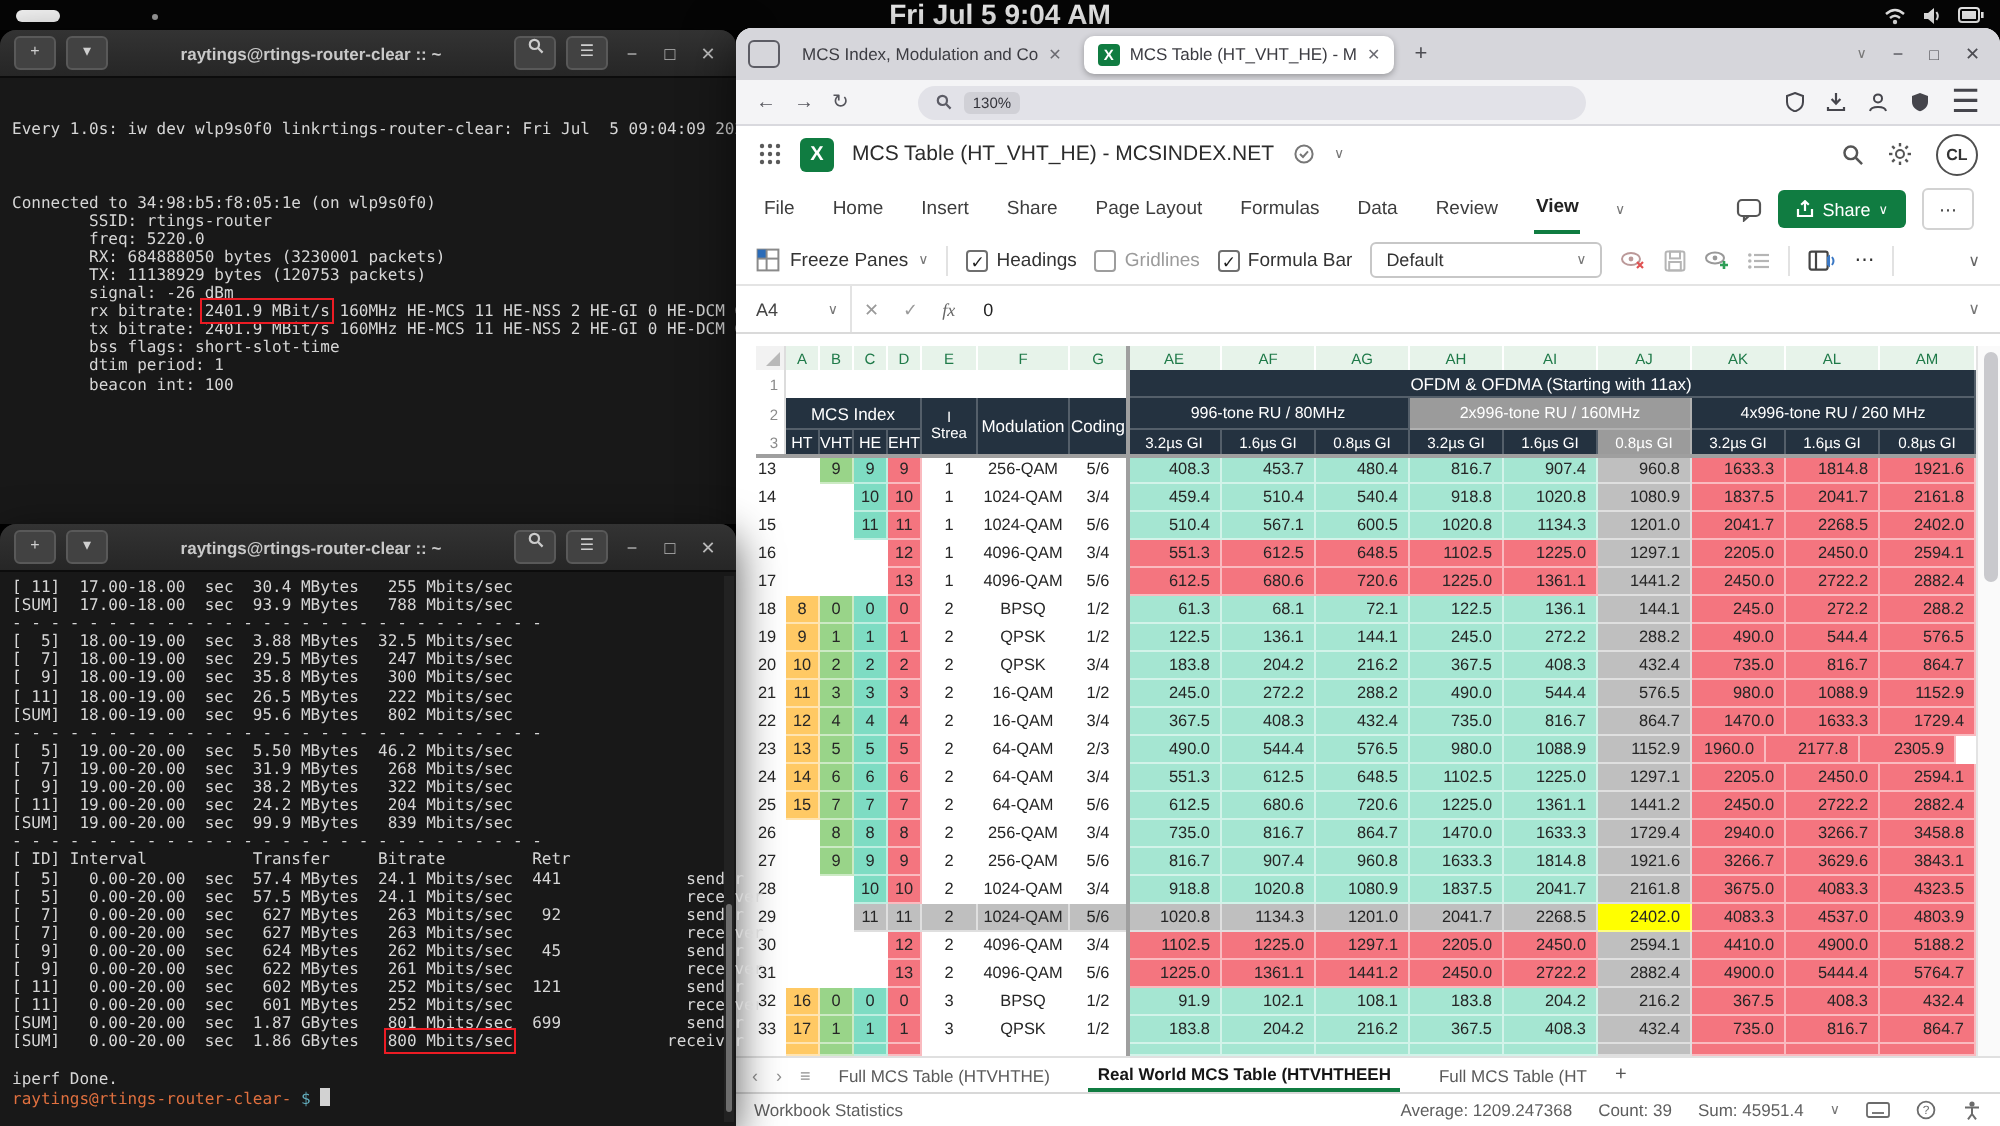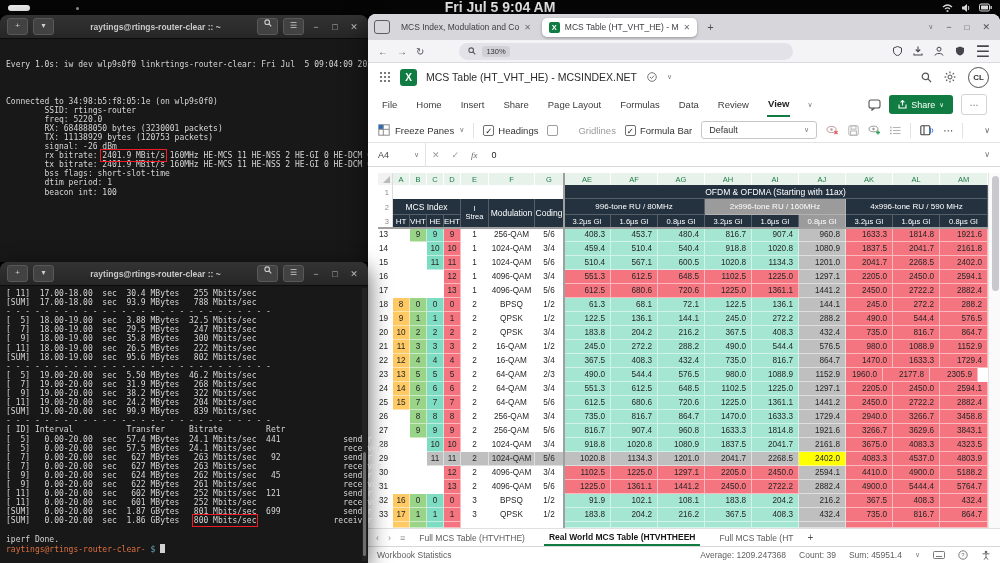--- a/index.html
+++ b/index.html
@@ -341,21 +341,21 @@
           <line x1="0.8" y1="5.3" x2="11.2" y2="5.3" stroke="#8a8a8a" stroke-width="1"></line>
         </svg>
       <span>Freeze Panes</span>
       <span class="chev">∨</span>
     </span>
     <span class="vsep"></span>
     <span style="display:flex;align-items:center;">
         <span class="cb">✓</span>
         <span class="cblbl">Headings</span>
       </span>
-    <span style="display:flex;align-items:center;gap:16px;">
+    <span style="display:flex;align-items:center;">
         <span class="cb un"></span>
         <span class="cblbl gray-lbl">Gridlines</span>
       </span>
     <span style="display:flex;align-items:center;">
         <span class="cb">✓</span>
         <span class="cblbl">Formula Bar</span>
       </span>
     <span class="viewsel">
         <span>Default</span>
         <span class="chev">∨</span>
@@ -450,21 +450,21 @@
       <div class="gut" style="grid-row:2;grid-column:1;">2</div>
       <div class="hc" style="grid-row:2;grid-column:2/6;font-size:8.5px;">MCS Index</div>
       <div class="hc two-line" style="grid-row:2/4;grid-column:6;">
           <span>I</span>
           <span>Strea</span>
         </div>
       <div class="hc" style="grid-row:2/4;grid-column:7;font-size:8.5px;">Modulation</div>
       <div class="hc" style="grid-row:2/4;grid-column:8;font-size:8.5px;">Coding</div>
       <div class="hc" style="grid-row:2;grid-column:9/12;">996-tone RU / 80MHz</div>
       <div class="hc grayh" style="grid-row:2;grid-column:12/15;">2x996-tone RU / 160MHz</div>
-      <div class="hc" style="grid-row:2;grid-column:15/18;">4x996-tone RU / 590 MHz</div>
+      <div class="hc" style="grid-row:2;grid-column:15/18;">4x996-tone RU / 260 MHz</div>
       <div class="gut" style="grid-row:3;grid-column:1;">3</div>
       <div class="hc" style="grid-row:3;grid-column:2;">HT</div>
       <div class="hc" style="grid-row:3;grid-column:3;">VHT</div>
       <div class="hc" style="grid-row:3;grid-column:4;">HE</div>
       <div class="hc" style="grid-row:3;grid-column:5;">EHT</div>
       <div class="hc gi-lbl" style="grid-row:3;grid-column:9;">3.2µs GI</div>
       <div class="hc gi-lbl" style="grid-row:3;grid-column:10;">1.6µs GI</div>
       <div class="hc gi-lbl" style="grid-row:3;grid-column:11;">0.8µs GI</div>
       <div class="hc gi-lbl" style="grid-row:3;grid-column:12;">3.2µs GI</div>
       <div class="hc gi-lbl" style="grid-row:3;grid-column:13;">1.6µs GI</div>

